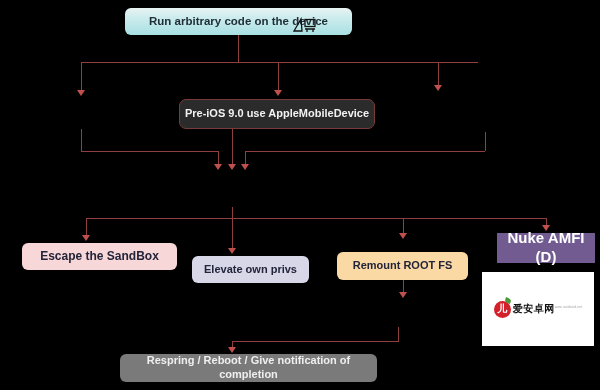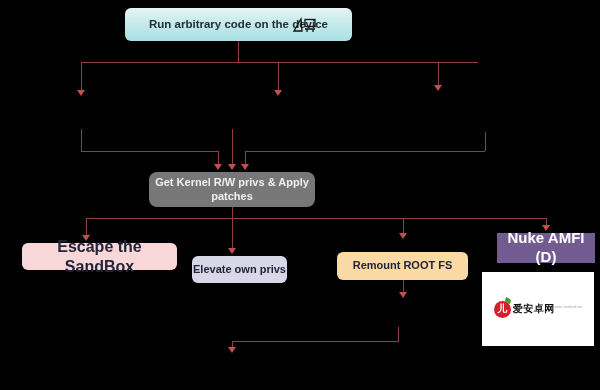--- a/index.html
+++ b/index.html
@@ -2,33 +2,33 @@
 <html><head>
 <meta charset="utf-8">
 <style>
   html,body{margin:0;padding:0;background:#000;}
   body{width:600px;height:390px;overflow:hidden;
        font-family:"Liberation Sans","DejaVu Sans",sans-serif;}
   #stage{position:relative;width:600px;height:390px;background:#000;}
   .node{position:absolute;box-sizing:border-box;display:flex;
         align-items:center;justify-content:center;text-align:center;
         border-radius:7px;line-height:1.25;}
-  .n-top{left:125px;top:8px;width:227px;height:33px;border-radius:6px;
+  .n-top{left:125px;top:8px;width:227px;height:27px;border-radius:6px;
          background:linear-gradient(180deg,#e9f3f3 0%,#cdeced 35%,#a8e0e2 100%);
          color:#20303a;font-size:11.5px;font-weight:bold;}
   .n-dark{background:#2b2b2b;border:1px solid #7a3a38;color:#f2f2f2;
           font-size:11px;font-weight:bold;}
   .n-p1{left:3px;top:99px;width:160px;height:30px;}
   .n-p2{left:179px;top:99px;width:196px;height:30px;}
   .n-p3{left:385px;top:94px;width:200px;height:38px;}
   .n-kernel{left:149px;top:172px;width:166px;height:35px;background:#777777;
             color:#efefef;font-size:11px;font-weight:bold;border-radius:8px;}
   .n-sandbox{left:22px;top:243px;width:155px;height:27px;background:#f8d7d8;
-             color:#22243a;font-size:16px;font-weight:bold;border-radius:6px;}
-  .n-elevate{left:192px;top:256px;width:95px;height:27px;background:#d7d7e8;
+             color:#22243a;font-size:12px;font-weight:bold;border-radius:6px;}
+  .n-elevate{left:192px;top:256px;width:117px;height:27px;background:#d7d7e8;
              color:#22243a;font-size:11px;font-weight:bold;border-radius:6px;}
   .n-remount{left:337px;top:252px;width:131px;height:28px;background:#fbd9a5;
              color:#22243a;font-size:11px;font-weight:bold;border-radius:6px;}
   .n-nuke{left:497px;top:233px;width:98px;height:30px;background:#715b91;
           color:#ffffff;font-size:15px;font-weight:bold;border-radius:0;}
   .n-drop{left:334px;top:300px;width:129px;height:27px;background:#a9e6e8;
           color:#22243a;font-size:11px;font-weight:bold;border-radius:6px;}
   .n-respring{left:120px;top:354px;width:257px;height:28px;background:#7a7a7a;
               color:#efefef;font-size:11px;font-weight:bold;border-radius:6px;}
   .edge{position:absolute;background:#8f3f3d;}
@@ -97,43 +97,46 @@
   <div class="edge v" style="left:398px;top:327px;height:14px;"></div>
   <div class="edge h" style="left:232px;top:341px;width:167px;"></div>
   <div class="edge v" style="left:232px;top:341px;height:6px;"></div>
   <div class="ah" style="left:228px;top:347px;"></div>
 
   <div class="node n-top">
     <span>Run arbitrary code on the device</span>
   </div>
 
 
+  <div class="node n-dark n-p2">
+    <span>Pre-iOS 9.0 use AppleMobileDevice</span>
+  </div>
 
 
-  <div class="node n-kernel">
-    <span>Get Kernel R/W privs &amp; Apply patches</span>
-  </div>
 
   <div class="node n-sandbox">
     <span>Escape the SandBox</span>
   </div>
 
   <div class="node n-elevate">
     <span>Elevate own privs</span>
   </div>
 
   <div class="node n-remount">
     <span>Remount ROOT FS</span>
   </div>
 
   <div class="node n-nuke">
     <span>Nuke AMFI (D)</span>
   </div>
 
 
+  <div class="node n-respring">
+    <span>Respring / Reboot / Give notification of completion</span>
+  </div>
 
   <svg class="cursor" viewBox="0 0 26 20">
     <path d="M2 14 L9 2 L10 14 Z" fill="none" stroke="#111" stroke-width="1.3"></path>
     <rect x="13" y="2.5" width="10" height="7" fill="none" stroke="#111" stroke-width="1.3"></rect>
     <path d="M13 12 L23 12 M15 12 L15 15 M21 12 L21 15" fill="none" stroke="#111" stroke-width="1.3"></path>
   </svg>
 
   <div class="wm">
     <div class="wm-in">
       <div class="wm-apple">

